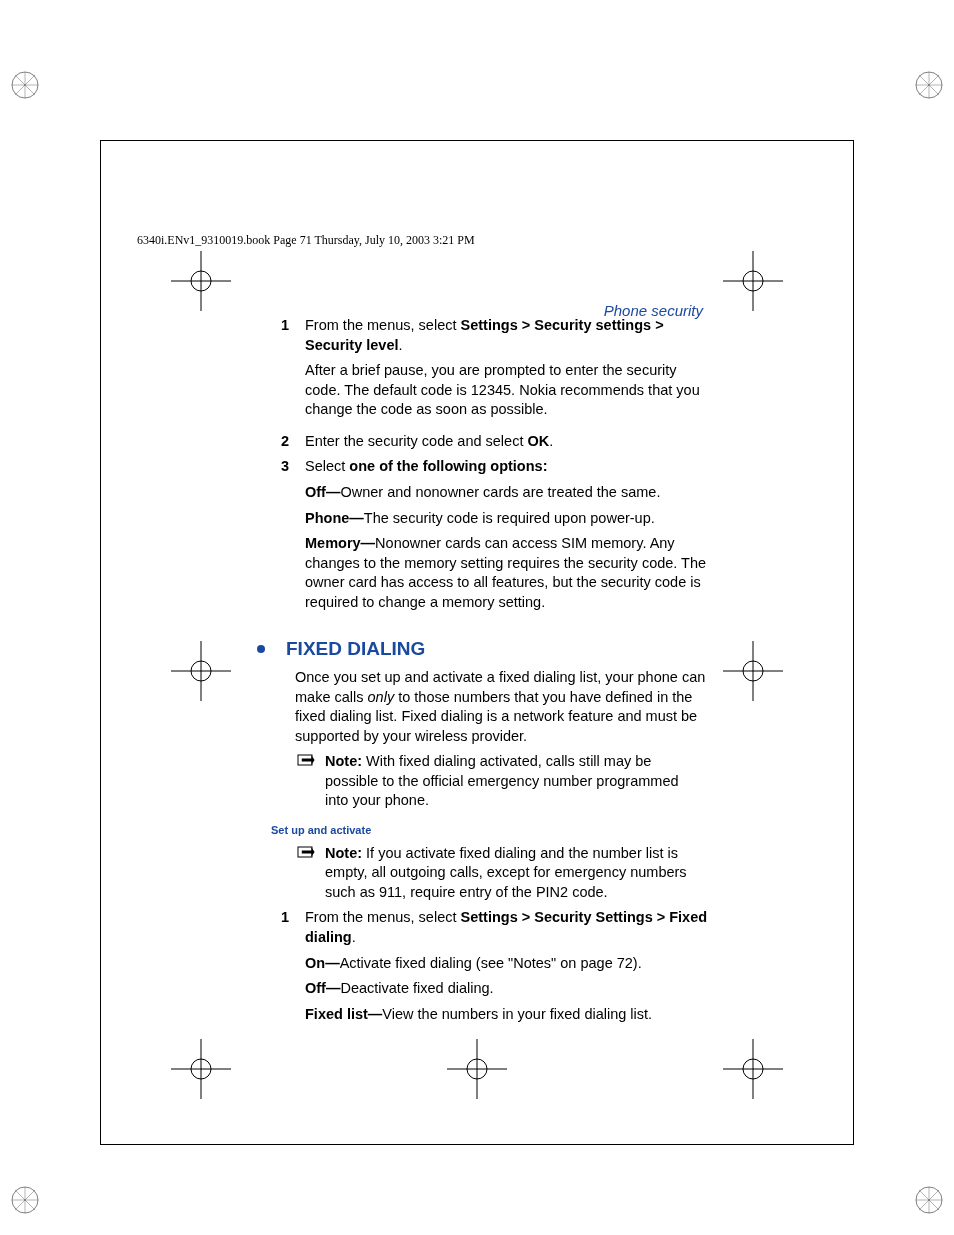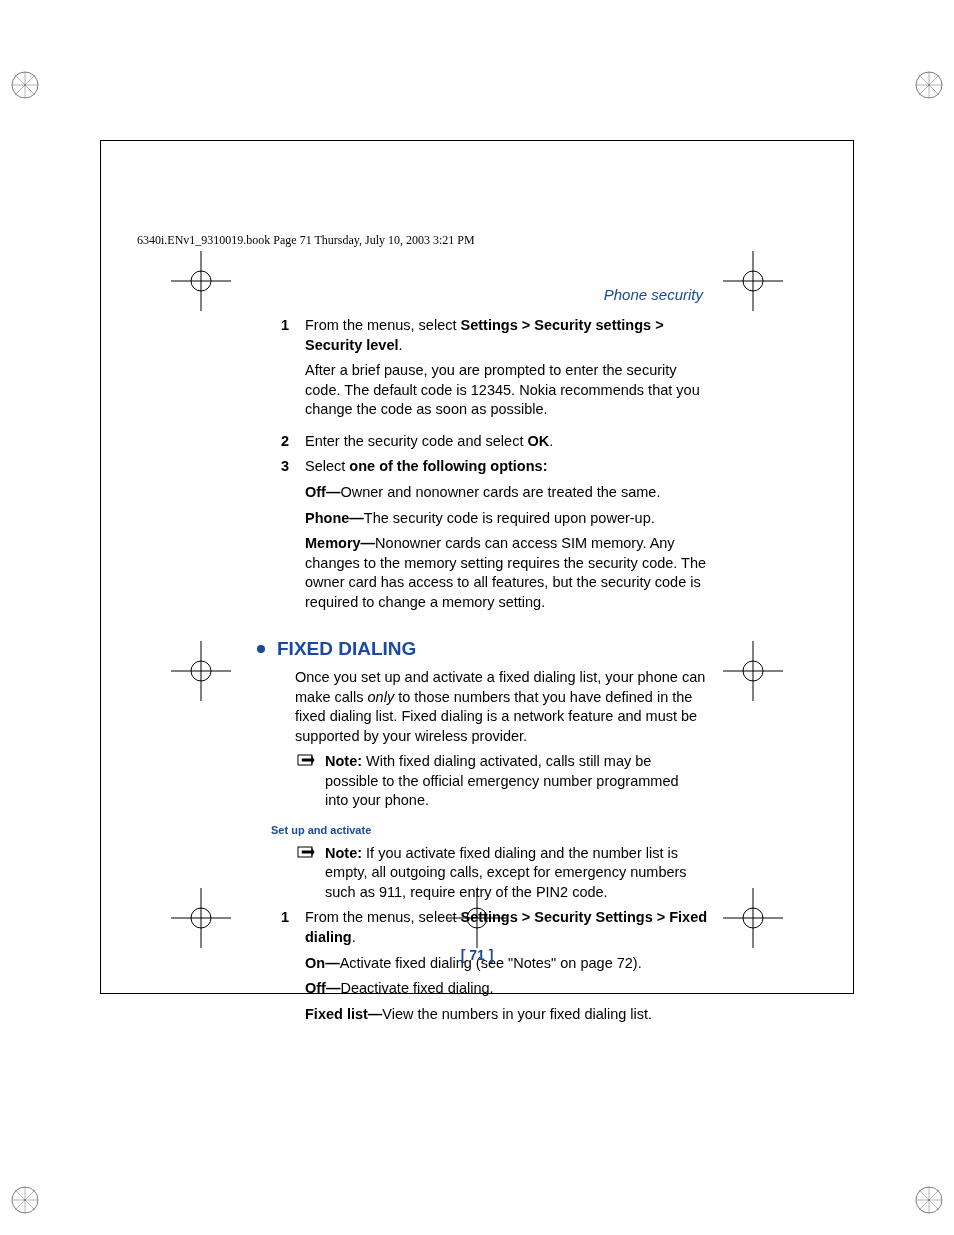--- a/index.html
+++ b/index.html
@@ -11,35 +11,35 @@
     color: #000;
     width: 954px;
     height: 1235px;
     position: relative;
   }
   .page {
     position: absolute;
     left: 100px;
     top: 140px;
     width: 754px;
-    height: 854px;
+    height: 1005px;
     border: 1px solid #000;
     box-sizing: border-box;
-    padding: 0;
+    padding: 16px;
   }
   .header-line {
     position: absolute;
     top: 92px;
     left: 36px;
     font-size: 12px;
     font-family: Georgia, serif;
   }
   .running-head {
     position: absolute;
-    top: 145px;
+    top: 161px;
     right: 150px;
     font-style: italic;
     color: #1a4aa0;
     font-size: 15px;
   }
   .content {
     position: absolute;
     top: 175px;
     left: 180px;
     width: 430px;
@@ -57,20 +57,21 @@
   }
   .step-body { flex: 1; }
   .para { margin: 6px 0; }
   .h2 {
     color: #1a4aa0;
     font-weight: bold;
     font-size: 19px;
     margin: 18px 0 6px -24px;
     display: flex;
     align-items: center;
+    gap: 9px;
   }
   .bullet {
     width: 8px; height: 8px; border-radius: 50%;
     background: #1a4aa0;
     margin-right: 12px;
     display: inline-block;
   }
   .h3 {
     color: #1a4aa0;
     font-weight: bold;
@@ -221,21 +222,20 @@
       <div class="step-body">
         <span>From the menus, select </span><b>Settings &gt; Security Settings &gt; Fixed dialing</b><span>.</span>
         <div class="para"><b>On—</b><span>Activate fixed dialing (see "Notes" on page 72).</span></div>
         <div class="para"><b>Off—</b><span>Deactivate fixed dialing.</span></div>
         <div class="para"><b>Fixed list—</b><span>View the numbers in your fixed dialing list.</span></div>
       </div>
     </div>
 
   </div>
 
-  <div class="pagenum">[ 71 ]</div>
 
   <div class="cm cm-tl"><svg viewBox="0 0 60 60">
         <circle cx="30" cy="30" r="10" fill="none" stroke="#000"></circle>
         <line x1="30" y1="0" x2="30" y2="60" stroke="#000"></line>
         <line x1="0" y1="30" x2="60" y2="30" stroke="#000"></line>
       </svg></div>
   <div class="cm cm-tr"><svg viewBox="0 0 60 60">
         <circle cx="30" cy="30" r="10" fill="none" stroke="#000"></circle>
         <line x1="30" y1="0" x2="30" y2="60" stroke="#000"></line>
         <line x1="0" y1="30" x2="60" y2="30" stroke="#000"></line>

